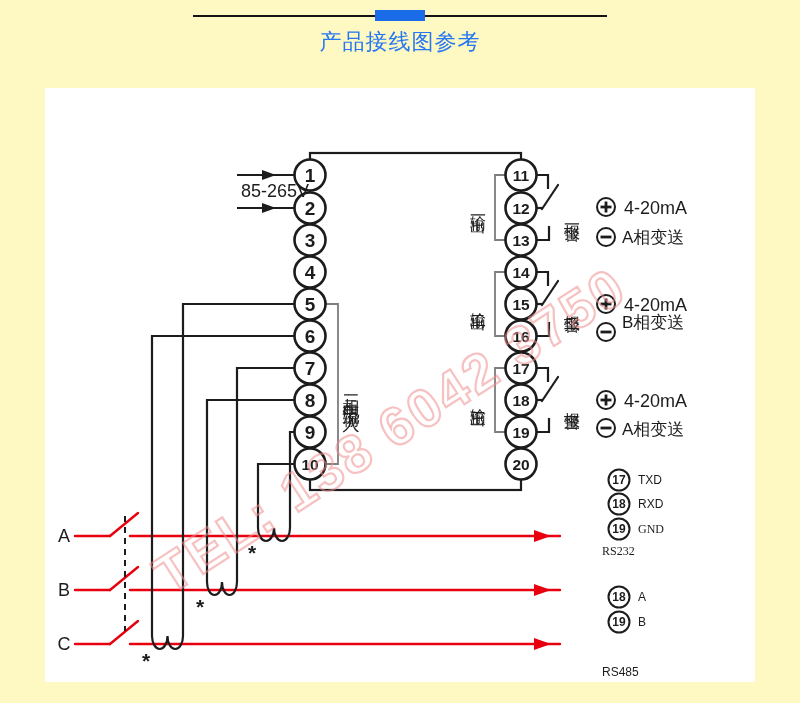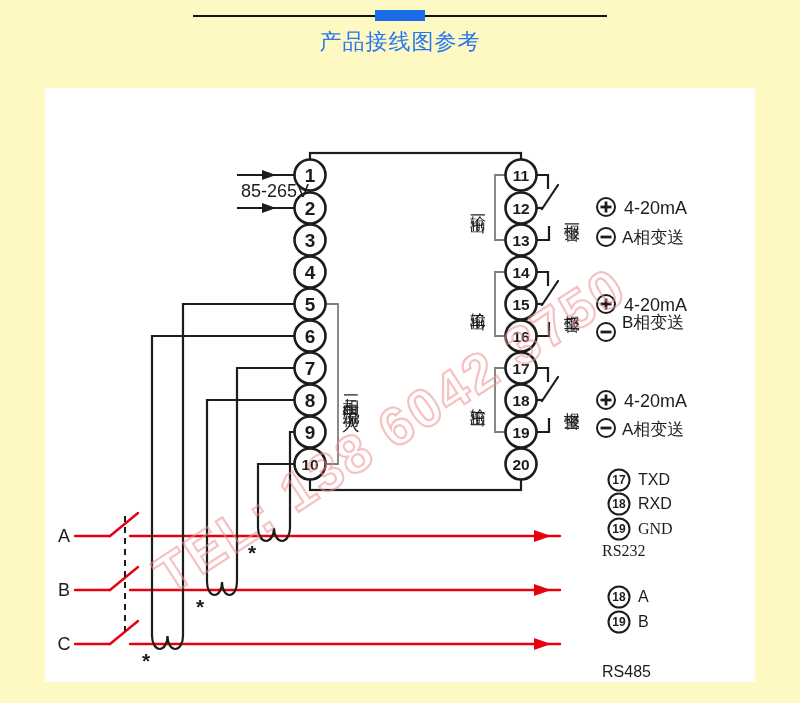--- a/index.html
+++ b/index.html
@@ -6,21 +6,21 @@
   body{background:#e5e4e4;font-family:"Liberation Sans","DejaVu Sans",sans-serif;}
   .page{position:relative;width:800px;height:703px;background:#fef9c3;overflow:hidden;}
   .top-rule{position:absolute;left:193px;top:15px;width:414px;height:2px;background:#141414;}
   .accent-bar{position:absolute;left:375px;top:10px;width:50px;height:11px;background:#1b6ce8;}
   .page-title{position:absolute;left:400px;top:42px;transform:translate(-50%,-50%);
     font-size:22px;font-weight:500;letter-spacing:1px;color:#2677f2;white-space:nowrap;}
   .panel{position:absolute;left:45px;top:88px;width:710px;height:594px;background:#ffffff;}
   svg.diagram{position:absolute;left:0;top:0;width:800px;height:703px;}
   .lbl{position:absolute;transform:translate(-50%,-50%);color:#1c1c1c;white-space:nowrap;line-height:1;}
   .lbl-left{position:absolute;transform:translateY(-50%);color:#1c1c1c;white-space:nowrap;line-height:1;}
-  .f18{font-size:18px;} .f17{font-size:17px;} .f16{font-size:16px;}
+  .f18{font-size:18px;} .f17{font-size:17px;} .f16{font-size:12px;}
   .vlabel{position:absolute;transform:translate(-50%,-50%);writing-mode:vertical-rl;text-orientation:upright;
     color:#1c1c1c;line-height:1;white-space:nowrap;}
   .v-current{font-size:17px;letter-spacing:4px;}
   .v-group{font-size:16px;letter-spacing:2px;}
   .star{position:absolute;transform:translate(-50%,-50%);font-size:21px;font-weight:600;color:#1c1c1c;}
   .watermark{position:absolute;left:390px;top:430px;transform:translate(-50%,-50%) rotate(-33deg);
     font-size:54px;font-weight:bold;letter-spacing:3px;white-space:nowrap;
     color:transparent;-webkit-text-stroke:2.2px rgba(238,142,142,0.55);}
   .tnum{font-family:"Liberation Sans","DejaVu Sans",sans-serif;font-weight:600;fill:#1c1c1c;}
 </style>

